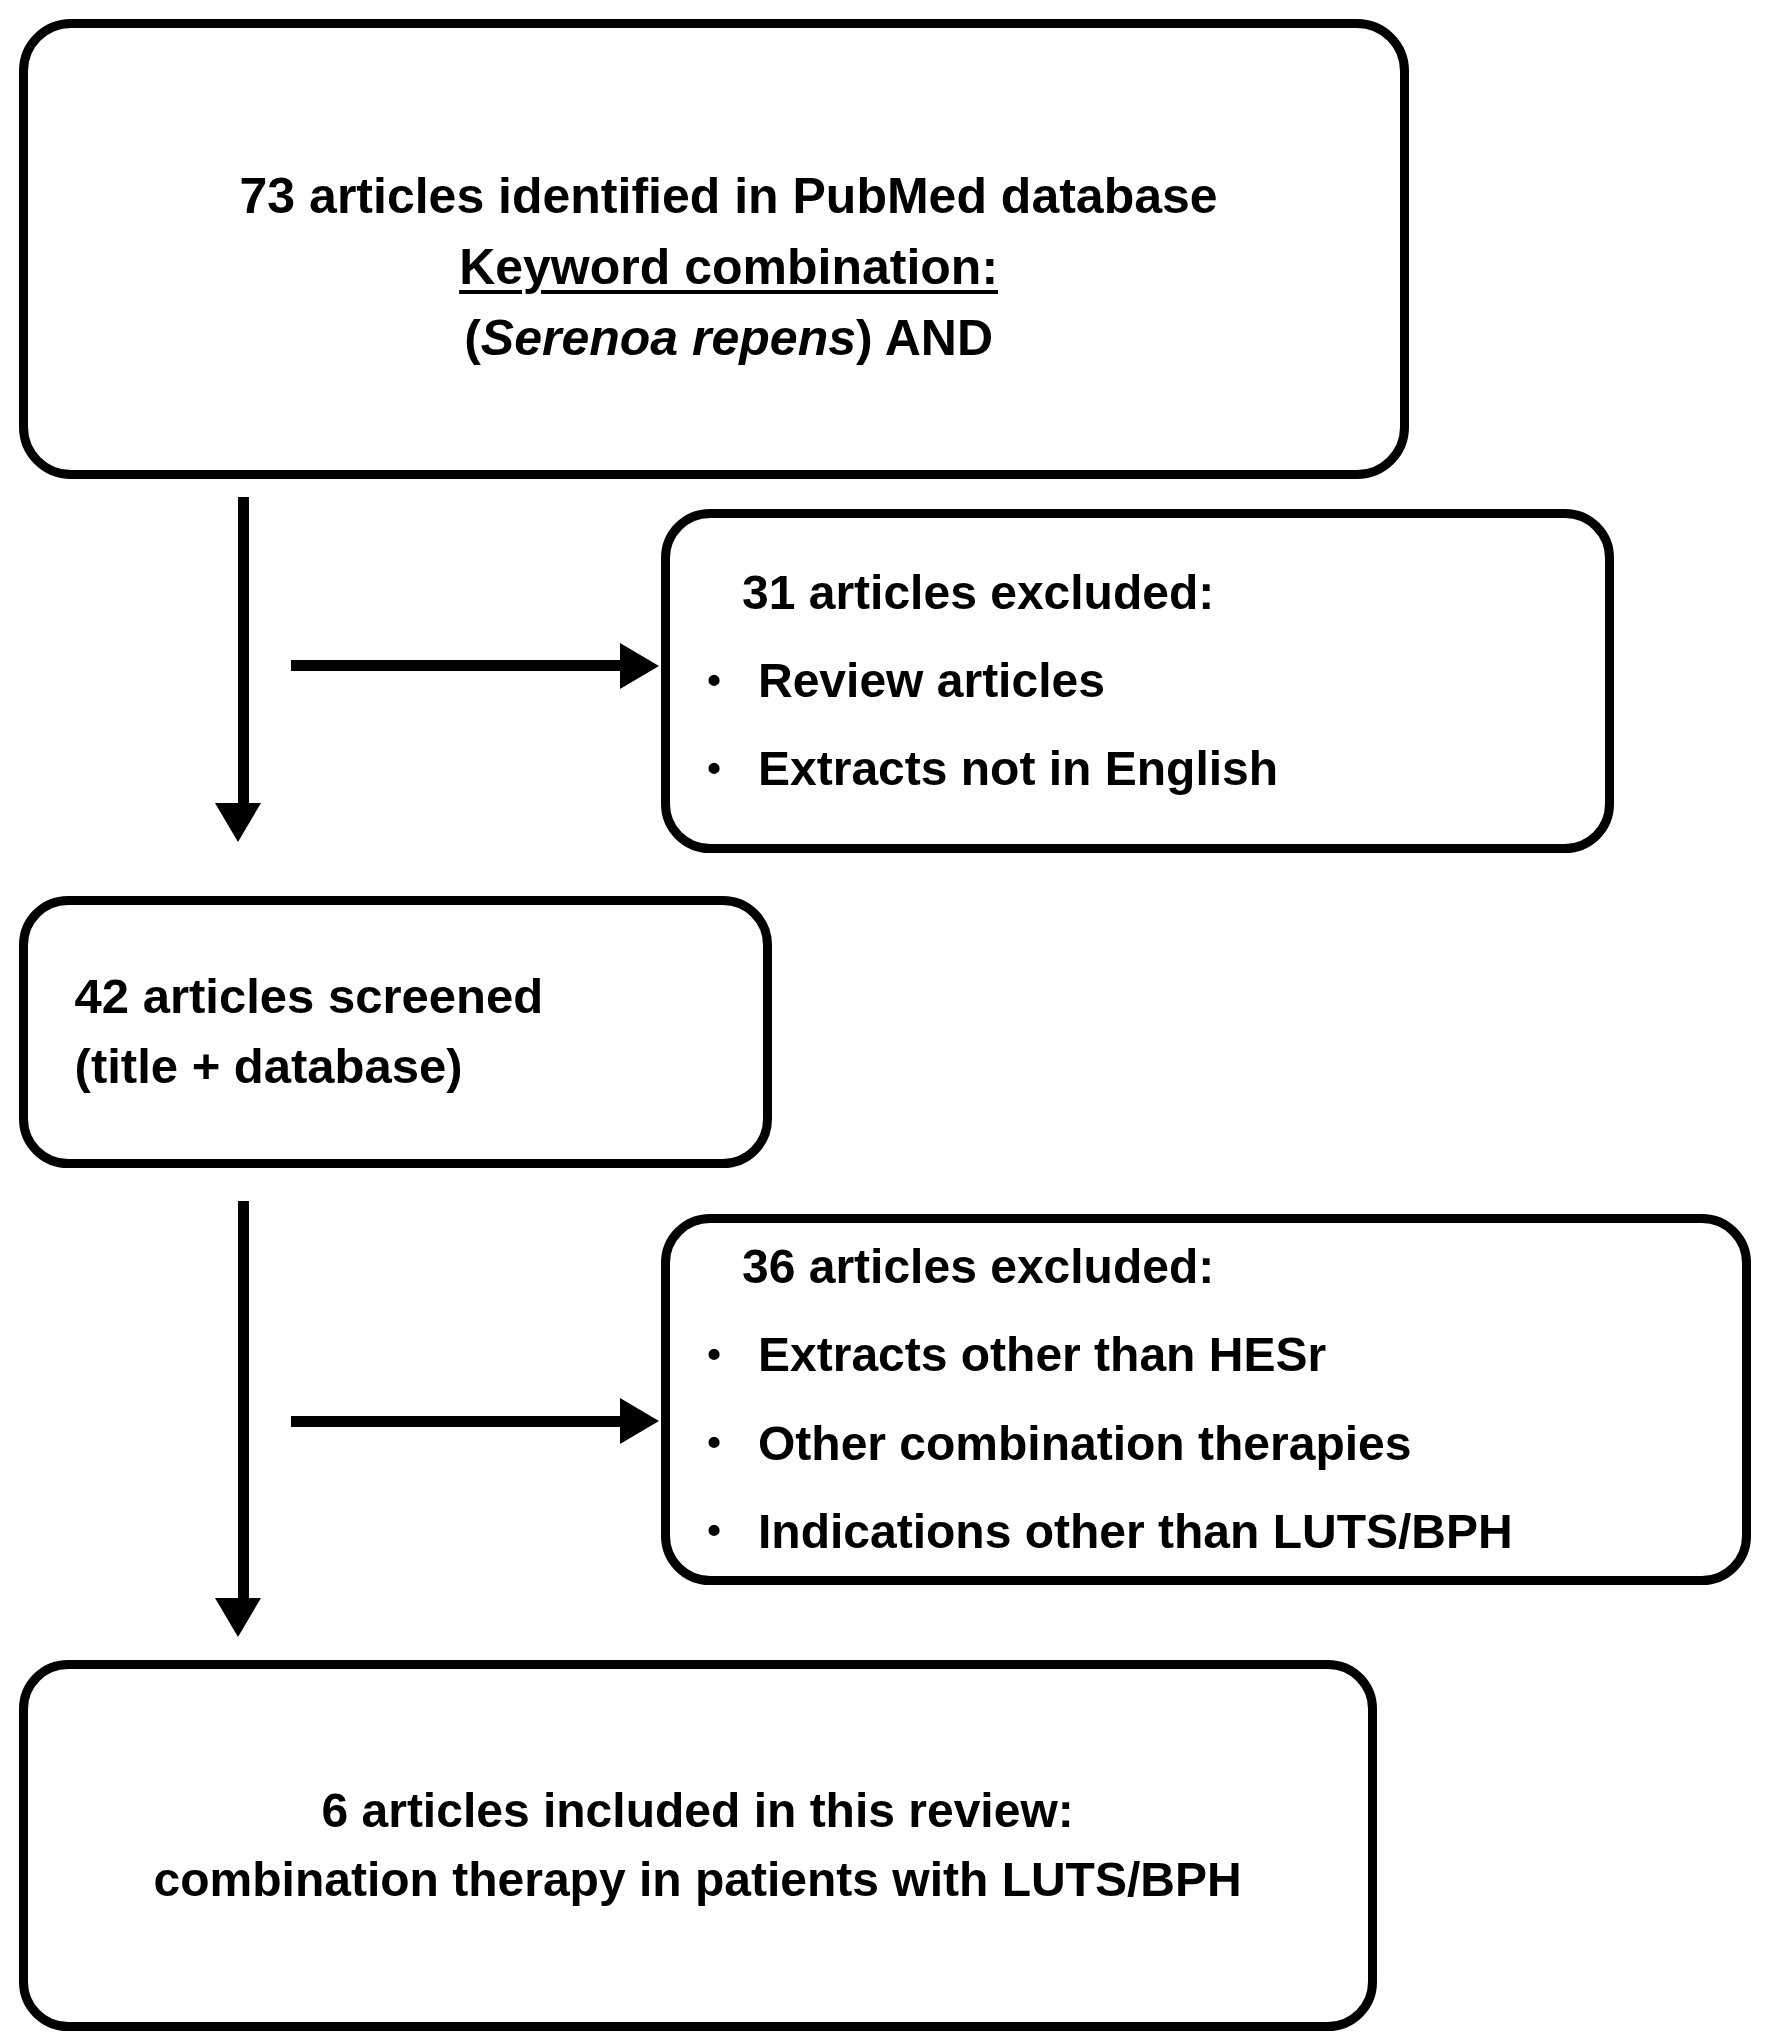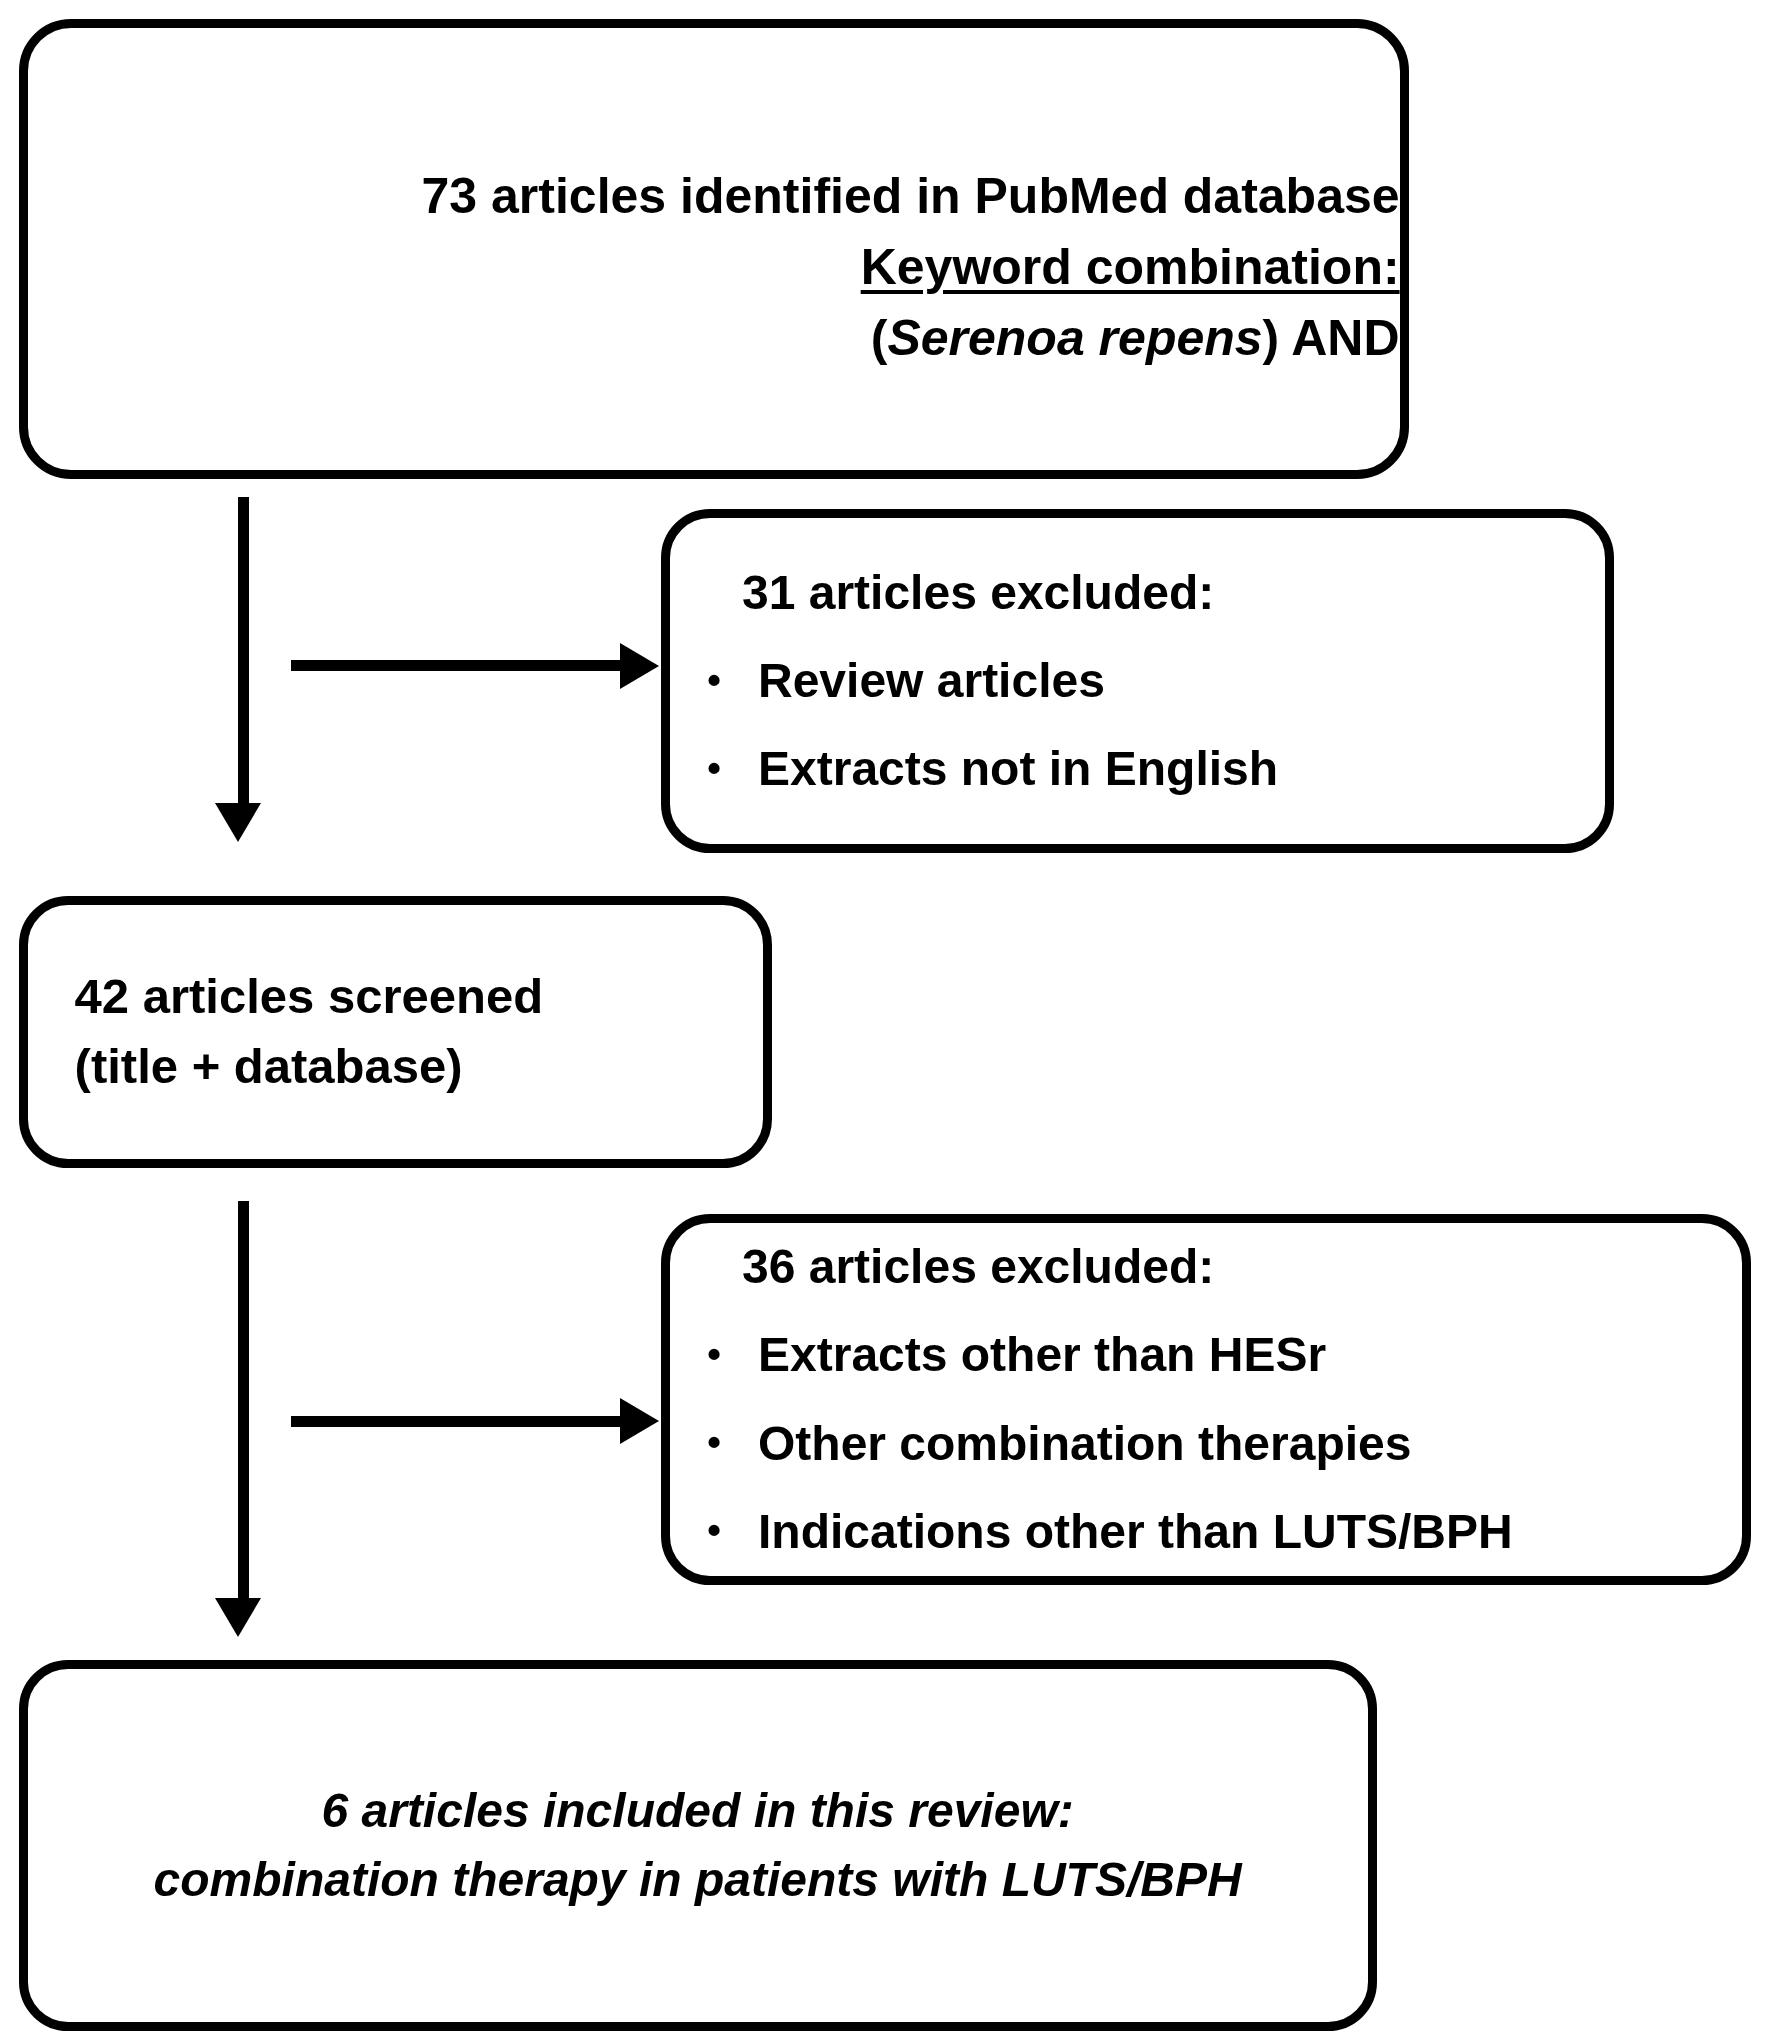--- a/index.html
+++ b/index.html
@@ -38,21 +38,21 @@
   #box-identified {
     left: 18.6px;
     top: 18.6px;
     width: 1390px;
     height: 460px;
     border-radius: 52px;
   }
   #box-identified .node-text {
     font-size: 50px;
     padding-left: 30px;
-    text-align: right;
+    text-align: center;
     margin-top: 38px;
   }
   .underlined { text-decoration: underline; text-underline-offset: 5.9px; text-decoration-thickness: 4.2px; }
   .italic { font-style: italic; }
 
   
   #box-excluded-1 {
     left: 661px;
     top: 509px;
     width: 953px;
@@ -105,21 +105,20 @@
     border-radius: 49px;
   }
 
   
   #box-included {
     left: 18.6px;
     top: 1660px;
     width: 1358px;
     height: 371px;
     border-radius: 49px;
-    font-style: italic;
   }
   #box-included .node-text {
     font-size: 48px;
     text-align: center;
     padding: 0 34px;
   }
 
   
   .v-arrow {
     position: absolute;

